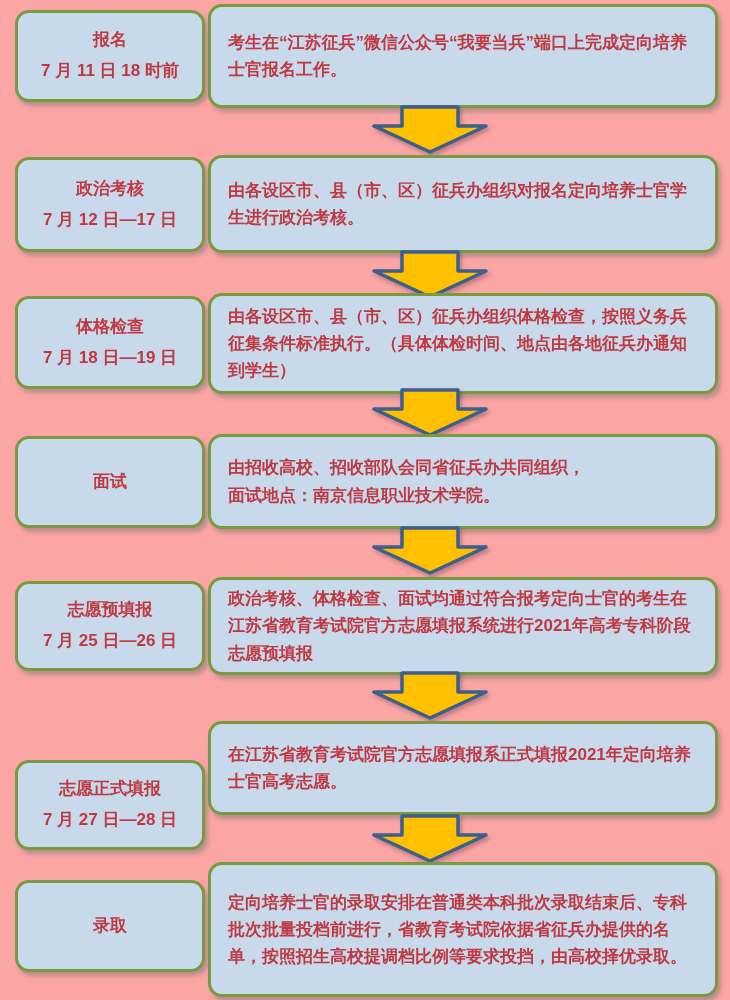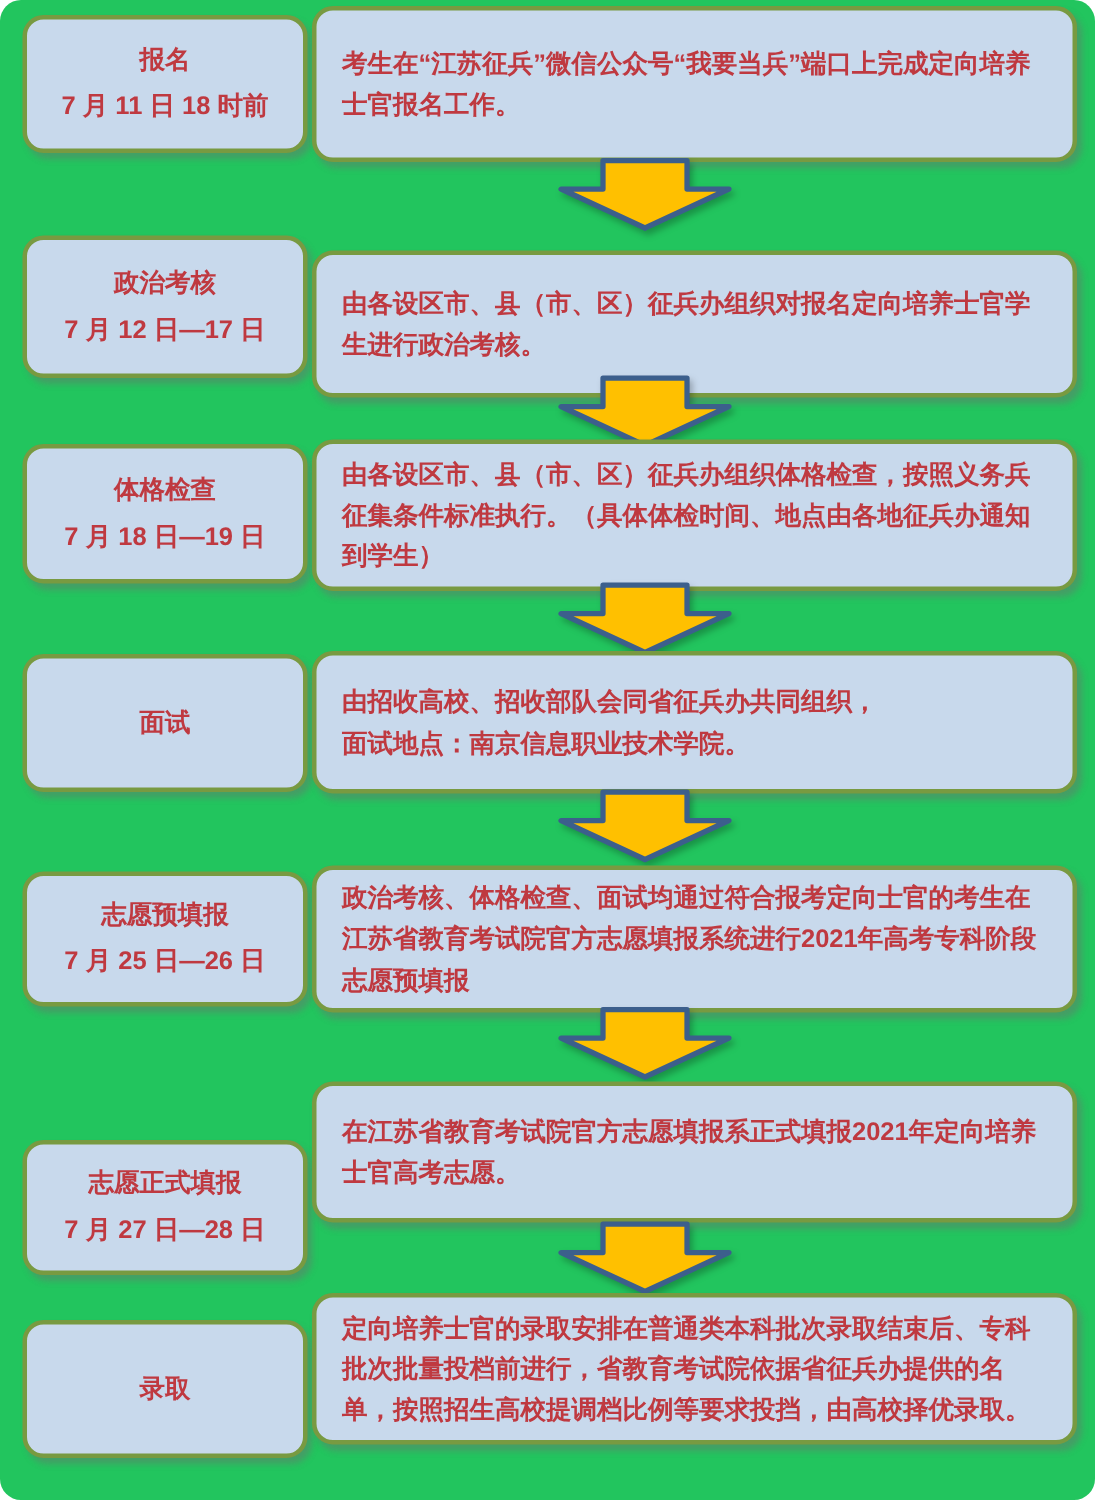--- a/index.html
+++ b/index.html
@@ -5,23 +5,22 @@
   html, body {
     margin: 0;
     padding: 0;
     background: #ffffff;
     font-family: "Liberation Sans", "DejaVu Sans", sans-serif;
   }
   .canvas {
     position: relative;
     width: 730px;
     height: 1000px;
-    background: #22c55e;
+    background: #fca5a5;
     overflow: hidden;
-    border-radius: 14px;
   }
   .box {
     position: absolute;
     box-sizing: border-box;
     background: #c8d9ec;
     border: 3px solid #789a41;
     border-radius: 14px;
     box-shadow: 3px 4px 4px rgba(110,110,110,0.45);
     color: #bf3940;
     font-weight: bold;
@@ -53,31 +52,31 @@
     position: absolute;
     left: 372px;
     width: 116px;
     height: 48px;
     overflow: visible;
     filter: drop-shadow(2px 3px 2px rgba(0,0,0,0.25));
   }
   
   .r1 .desc-box { top: 4px;   height: 104px; }
   .r1 .stage-box{ top: 10px;  height: 92px; }
-  .r2 .desc-box { top: 167px; height: 98px; justify-content: center; }
+  .r2 .desc-box { top: 155px; height: 98px; justify-content: center; }
   .r2 .stage-box{ top: 157px; height: 95px; }
   .r3 .desc-box { top: 293px; height: 101px; }
   .r3 .stage-box{ top: 296px; height: 93px; }
   .r4 .desc-box { top: 434px; height: 95px; }
   .r4 .stage-box{ top: 436px; height: 92px; }
   .r5 .desc-box { top: 577px; height: 98px; }
   .r5 .stage-box{ top: 581px; height: 90px; }
   .r6 .desc-box { top: 721px; height: 94px; }
   .r6 .stage-box{ top: 724px; height: 90px; margin-top: 36px; }
-  .r7 .desc-box { top: 862px; height: 101px; }
+  .r7 .desc-box { top: 862px; height: 135px; }
   .r7 .stage-box{ top: 880px; height: 92px; }
   .a1 { top: 106px; }
   .a2 { top: 251px; }
   .a3 { top: 389px; }
   .a4 { top: 527px; }
   .a5 { top: 672px; }
   .a6 { top: 815px; }
 </style>
 </head>
 <body>

